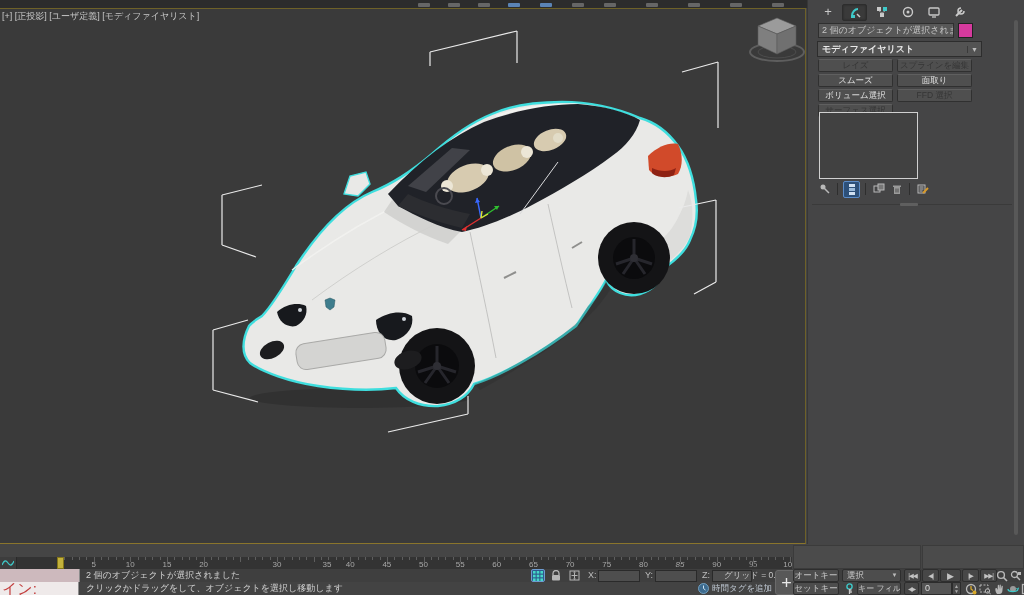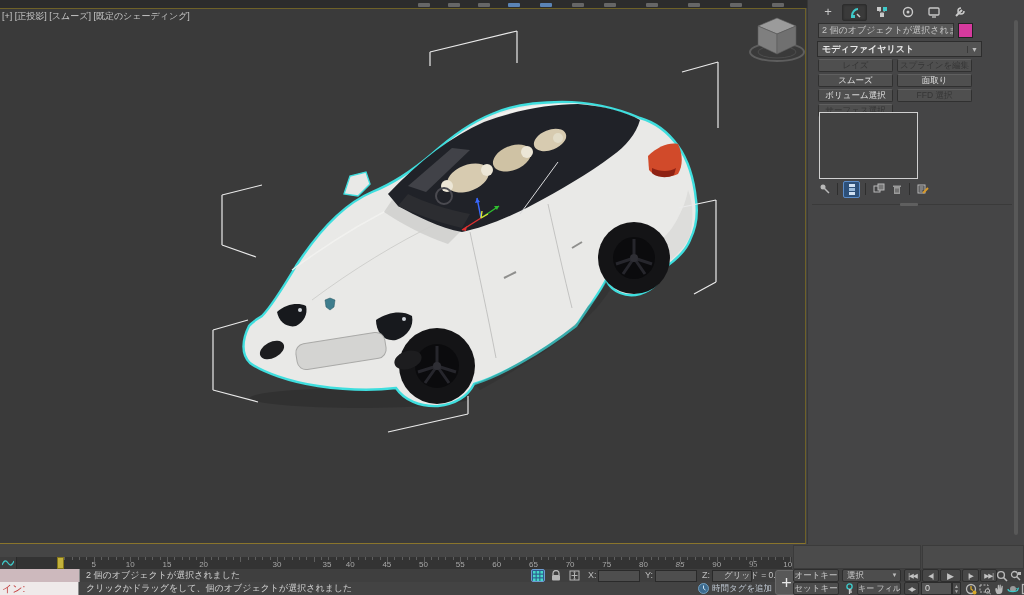--- a/index.html
+++ b/index.html
@@ -55,21 +55,21 @@
   #ruler{position:absolute;left:57px;top:0;width:733px;height:12px;}
   .tick{position:absolute;top:0;width:1px;background:#5e5e5e;}
   .ticklbl{position:absolute;top:3px;color:#a8a8a8;font-size:8px;width:20px;text-align:center;}
   #tb-right{left:792px;top:544px;width:232px;height:25px;background:#454545;}
   .dockblank{position:absolute;top:1px;height:22px;background:#4b4b4b;border:1px solid #3b3b3b;}
   
   #statusrow1{left:0;top:569px;width:1024px;height:13px;background:#3f3f3f;}
   #statusrow2{left:0;top:582px;width:1024px;height:13px;background:#434343;}
   #listener1{position:absolute;left:0;top:0;width:79px;height:13px;background:#cdb9bd;border-right:1px solid #8c8c8c;}
   #listener2{position:absolute;left:0;top:0;width:79px;height:13px;background:#efeaea;border-right:1px solid #8c8c8c;
-             color:#c23b3b;font-size:10px;line-height:13px;padding-left:2px;box-sizing:border-box;}
+             color:#c23b3b;font-size:15px;line-height:13px;padding-left:2px;box-sizing:border-box;}
   .statustext{position:absolute;left:86px;top:0;line-height:13px;color:#d2d2d2;font-size:9px;white-space:nowrap;}
   .coordlbl{position:absolute;top:0;line-height:13px;color:#bdbdbd;font-size:9px;}
   .coordfield{position:absolute;top:1px;width:40px;height:10px;background:#4e4e4e;border:1px solid #2a2a2a;}
   .togglebtn{position:absolute;top:0px;width:14px;height:13px;display:flex;align-items:center;justify-content:center;border-radius:2px;}
   #isolate{background:#2e5a8e;border:1px solid #6e9cd0;box-sizing:border-box;}
   #plusbig{position:absolute;left:775px;top:570px;width:21px;height:23px;background:#585858;border:1px solid #6a6a6a;
            border-radius:3px;display:flex;align-items:center;justify-content:center;color:#e8e8e8;font-size:18px;line-height:18px;}
   #timetag{position:absolute;left:698px;top:0;display:flex;align-items:center;gap:3px;height:13px;}
   #timetag span.t{color:#bfc8d2;font-size:8.5px;}
   
@@ -209,21 +209,21 @@
       </g>
 
       <g>
         <ellipse cx="777" cy="52" rx="27" ry="9" fill="none" stroke="#5e5e5e" stroke-width="2"></ellipse>
         <ellipse cx="777" cy="52" rx="19" ry="6" fill="none" stroke="#4d4d4d" stroke-width="1"></ellipse>
         <path d="M 777,18 L 796,26 L 777,34 L 758,26 Z" fill="#9b9b9b" stroke="#5a5a5a" stroke-width="0.6"></path>
         <path d="M 758,26 L 777,34 L 777,54 L 758,45 Z" fill="#7f7f7f" stroke="#5a5a5a" stroke-width="0.6"></path>
         <path d="M 796,26 L 777,34 L 777,54 L 796,45 Z" fill="#707070" stroke="#5a5a5a" stroke-width="0.6"></path>
       </g>
     </svg>
-    <div id="vp-label">[+] [正投影] [スムーズ] [既定のシェーディング]</div>
+    <div id="vp-label">[+] [正投影] [ユーザ定義] [モディファイヤリスト]</div>
   </div>
 
   <div id="cmdpanel" class="abs">
     <div id="tabs">
         <div class="tab">
           <span>
             <svg width="12" height="12" viewBox="0 0 12 12">
               <text x="6" y="10" text-anchor="middle" font-size="13" fill="#c9c9c9">+</text>
             </svg>
           </span>
@@ -514,21 +514,21 @@
     <div class="coordfield" style="left:598px;"></div>
     <div class="coordlbl" style="left:645px;">Y:</div>
     <div class="coordfield" style="left:655px;"></div>
     <div class="coordlbl" style="left:702px;">Z:</div>
     <div class="coordfield" style="left:712px;width:38px;"></div>
 
   </div>
 
   <div id="statusrow2" class="abs">
     <div id="listener2">イン:</div>
-    <div class="statustext">クリックかドラッグをして、個のオブジェクトが選択されました</div>
+    <div class="statustext">クリックかドラッグをして、オブジェクトを選択し移動します</div>
     <div id="timetag">
       <svg width="11" height="11" viewBox="0 0 11 11">
           <circle cx="5.5" cy="5.5" r="5" fill="#3d6b8f" stroke="#7fb3d6" stroke-width="0.8"></circle>
           <path d="M5.5,2.5 V5.5 L7.5,7" stroke="#cfe4f2" stroke-width="1" fill="none"></path>
         </svg>
       <span class="t">時間タグを追加</span>
     </div>
   </div>
 
   <div class="abs" style="left:724px;top:569px;line-height:13px;color:#c6c6c6;font-size:8.5px;white-space:nowrap;">グリッド = 0.0mm</div>

